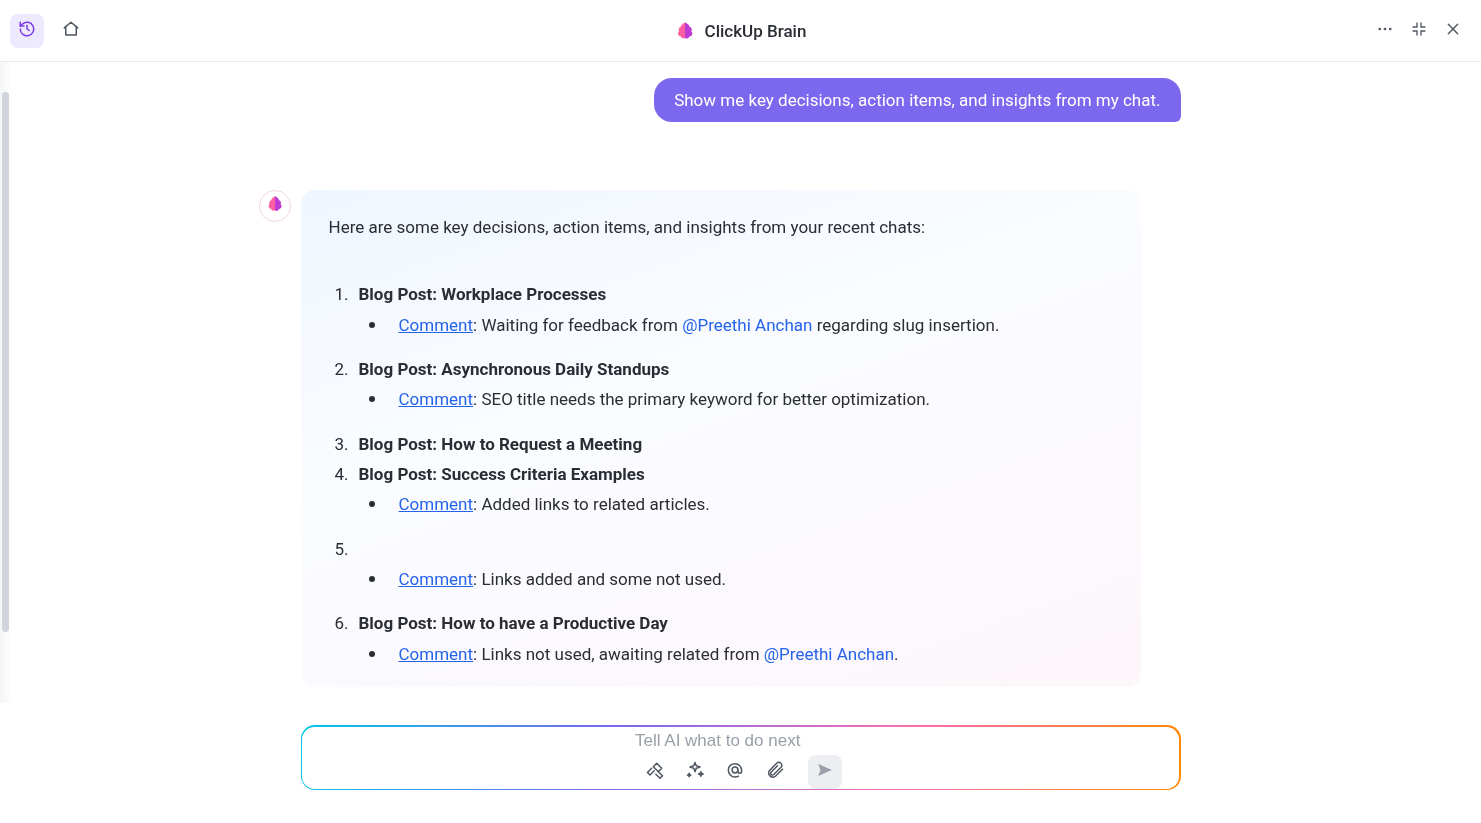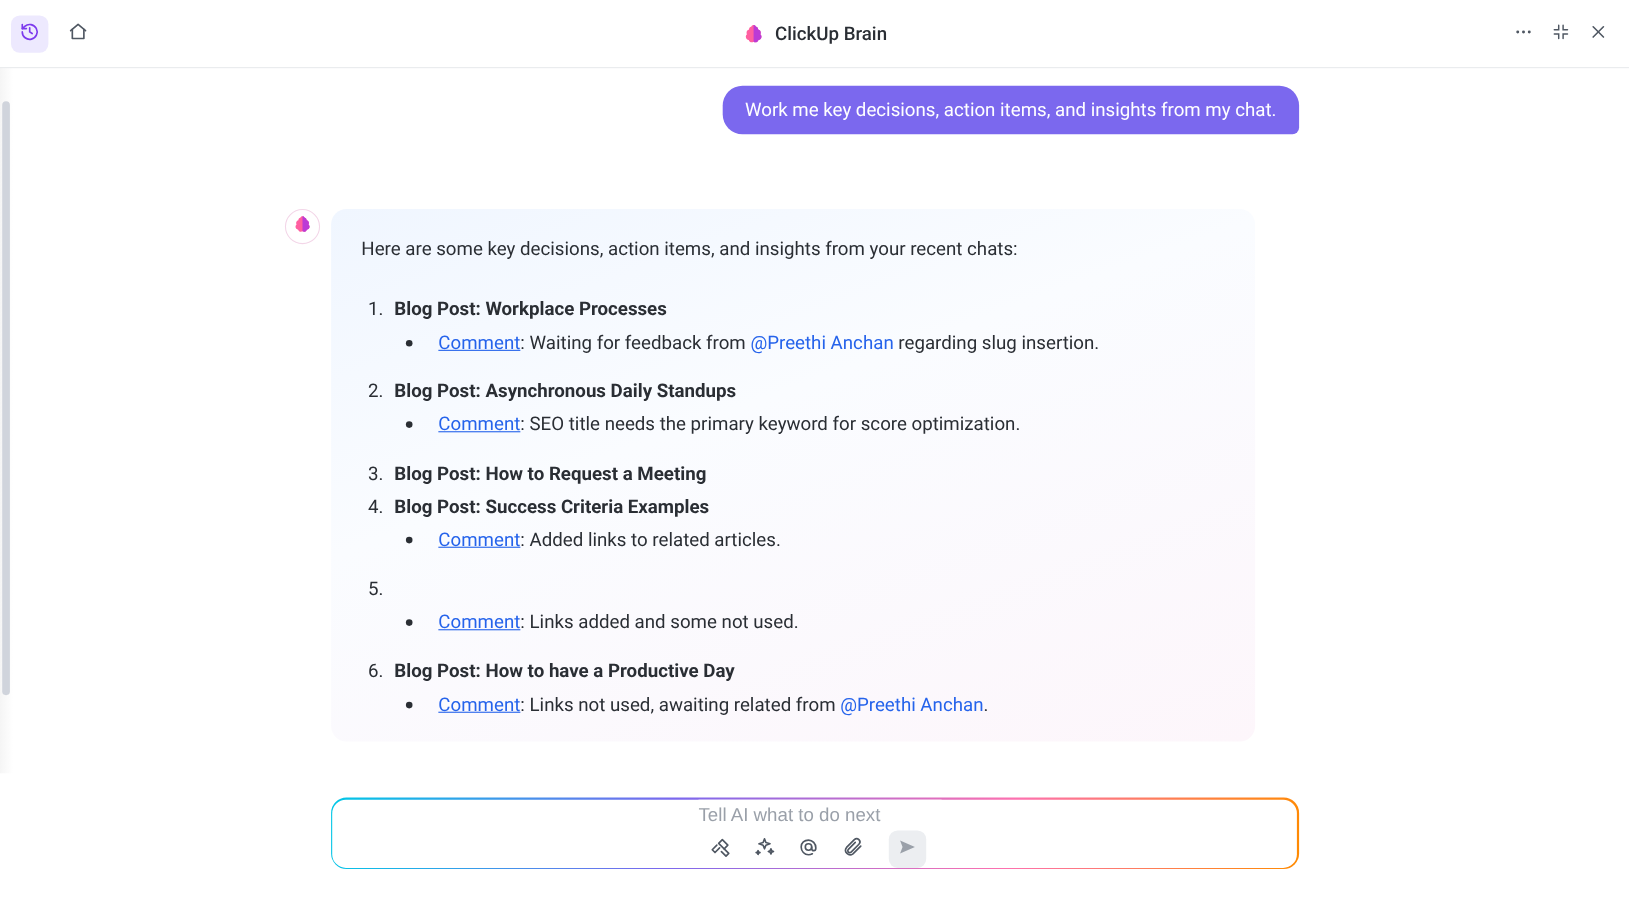--- a/index.html
+++ b/index.html
@@ -139,21 +139,21 @@
     margin-left: 40px;
     background: linear-gradient(160deg, #f0f6ff 0%, #fafcff 40%, #fdf6fb 100%);
     border-radius: 14px;
     padding: 24px 28px 20px 28px;
     font-size: 17px;
     line-height: 1.55;
     color: #2a2e34;
     width: 840px;
   }
   .assistant-intro {
-    margin-bottom: 28px;
+    margin-bottom: 41px;
   }
   .item {
     display: flex;
     gap: 10px;
     margin-bottom: 4px;
   }
   .item-num {
     min-width: 20px;
     text-align: right;
     color: #2a2e34;
@@ -305,21 +305,21 @@
 </div>
 
 <div class="left-gutter">
   <div class="scroll-thumb"></div>
 </div>
 
 <div class="conv">
   <div class="conv-inner">
 
     <div class="user-bubble">
-      <span>Work me key decisions, action items, and insights from my chat.</span>
+      <span>Show me key decisions, action items, and insights from my chat.</span>
     </div>
 
     <div class="assistant-block">
       <div class="assistant-avatar">
         <span>
           <svg width="18" height="18" viewBox="0 0 24 24">
               <path fill="#ff5fa0" d="M12 2c1 0 2 .6 2.4 1.6C16 4 17 5.3 17 7c1.6.3 2.8 1.7 2.8 3.4 0 .7-.2 1.3-.5 1.8.8.6 1.3 1.6 1.3 2.7 0 1.9-1.5 3.4-3.3 3.5-.4 1.5-1.8 2.6-3.4 2.6-.7 0-1.4-.2-1.9-.6-.5.4-1.2.6-1.9.6-1.6 0-3-1.1-3.4-2.6C5 18.3 3.5 16.8 3.5 14.9c0-1.1.5-2.1 1.3-2.7-.3-.5-.5-1.1-.5-1.8C4.3 8.7 5.5 7.3 7 7c0-1.7 1-3 2.6-3.4C10 2.6 11 2 12 2Z"></path>
               <path fill="#bb3bd6" d="M12 2c1 0 2 .6 2.4 1.6C16 4 17 5.3 17 7c1.6.3 2.8 1.7 2.8 3.4 0 .7-.2 1.3-.5 1.8.8.6 1.3 1.6 1.3 2.7 0 1.9-1.5 3.4-3.3 3.5-.4 1.5-1.8 2.6-3.4 2.6-.7 0-1.4-.2-1.9-.6V2Z"></path>
             </svg>
         </span>
@@ -334,21 +334,21 @@
             <div class="sub">
               <span class="bullet"></span>
               <span><span class="comment-link">Comment</span><span>: Waiting for feedback from </span><span class="mention">@Preethi Anchan</span><span> regarding slug insertion.</span></span>
             </div>
             <div class="item">
               <span class="item-num">2.</span>
               <span class="item-title">Blog Post: Asynchronous Daily Standups</span>
             </div>
             <div class="sub">
               <span class="bullet"></span>
-              <span><span class="comment-link">Comment</span><span>: SEO title needs the primary keyword for score optimization.</span></span>
+              <span><span class="comment-link">Comment</span><span>: SEO title needs the primary keyword for better optimization.</span></span>
             </div>
             <div class="item">
               <span class="item-num">3.</span>
               <span class="item-title">Blog Post: How to Request a Meeting</span>
             </div>
             <div class="item">
               <span class="item-num">4.</span>
               <span class="item-title">Blog Post: Success Criteria Examples</span>
             </div>
             <div class="sub">

